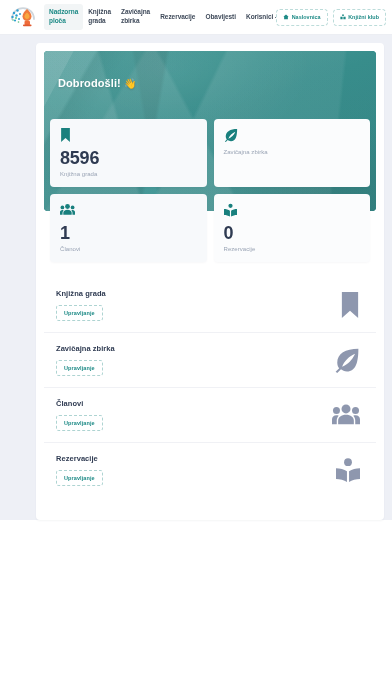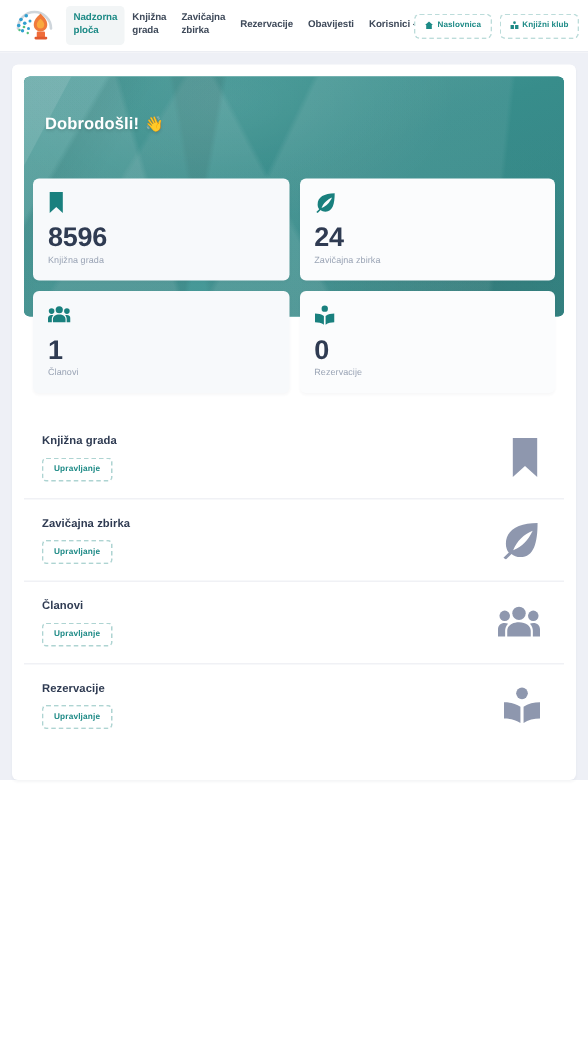--- a/index.html
+++ b/index.html
@@ -94,20 +94,21 @@
     padding: 8px 8px 0 8px;
     height: 485px;
   }
 
   .panel {
     background: #ffffff;
     border-radius: 4px;
     overflow: hidden;
     height: 100%;
     box-shadow: 0 1px 2px rgba(40,50,80,0.05);
+    margin-left: 28px;
   }
 
   .panel-inner { padding: 8px 8px 0 8px; }
 
   
   .hero {
     position: relative;
     height: 160px;
     border-radius: 4px;
     overflow: hidden;
@@ -299,21 +300,20 @@
             <div class="stat-value">8596</div>
             <div class="stat-label">Knjižna grada</div>
           </div>
 
           <div class="stat-card white">
             <div class="stat-icon">
               <svg width="14" height="14" viewBox="0 0 16 16" fill="currentColor">
                   <path d="M15 1 C7 1 2 4 2 9.5 c0 1.6 .5 2.8 1.2 3.6 L1 15.3 l1 .7 2.3-2.3 C5.2 14.4 6.4 15 8 15 c5.5 0 7-6 7-14 z M5 12.2 C6.4 8.6 9.4 5.6 13 4.2 C11 8.3 8.8 10.6 5 12.2 z"></path>
                 </svg>
             </div>
-            <div class="stat-value">24</div>
             <div class="stat-label">Zavičajna zbirka</div>
           </div>
 
           <div class="stat-card">
             <div class="stat-icon">
               <svg width="15" height="13" viewBox="0 0 20 16" fill="currentColor">
                 <circle cx="10" cy="4" r="3.2"></circle>
                   <circle cx="3.2" cy="5.2" r="2.5"></circle>
                   <circle cx="16.8" cy="5.2" r="2.5"></circle>
                 <path d="M10 8.2 c-3.4 0-5.6 1.8-5.6 4.1 V15 h11.2 v-2.7 c0-2.3-2.2-4.1-5.6-4.1 z"></path>

